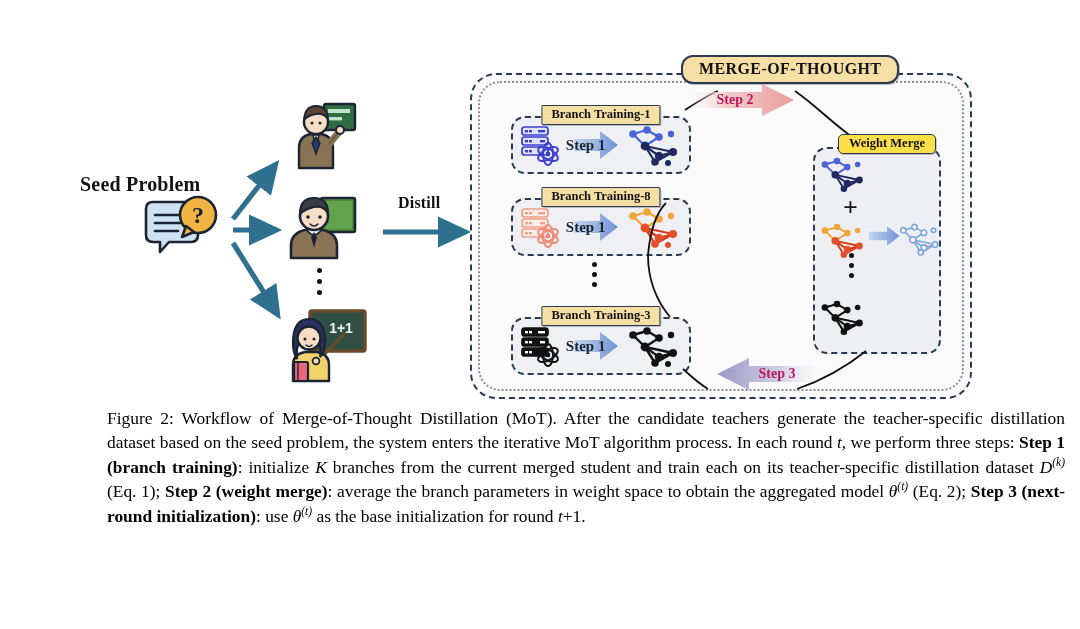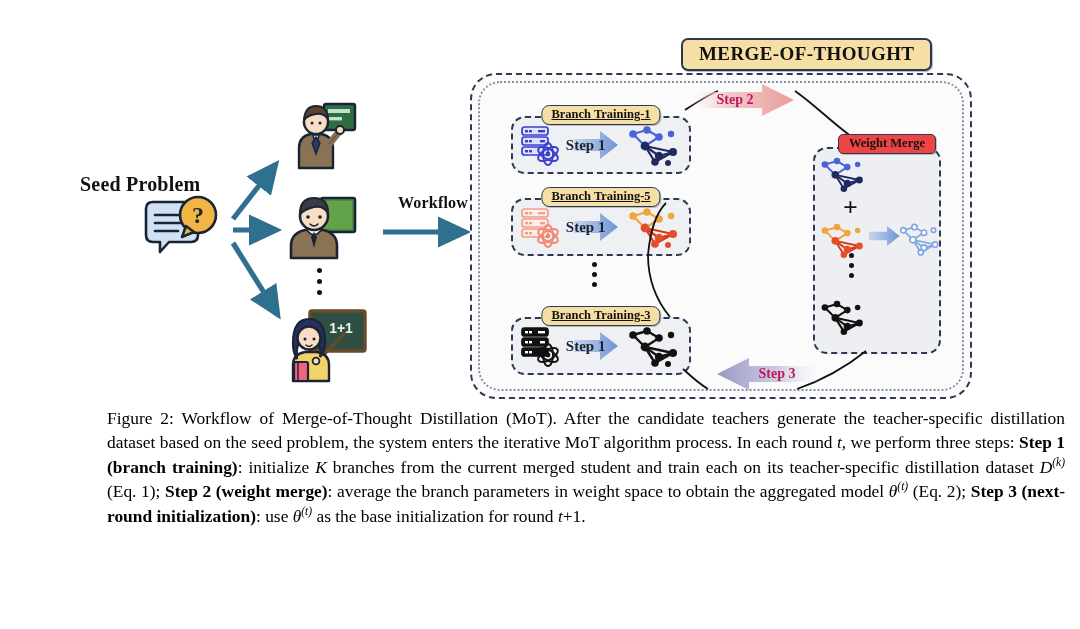--- a/index.html
+++ b/index.html
@@ -81,26 +81,26 @@
   #mot-container-inner {
     position: absolute;
     left: 6px; top: 6px; right: 6px; bottom: 6px;
     border: 2px dotted #2b3a52;
     border-radius: 22px;
     opacity: .55;
   }
 
   
   #mot-banner {
-    left: 681px; top: 38px;
+    left: 681px; top: 55px;
     padding: 3px 16px 4px 16px;
     background: #f6dfa4;
     border: 2px solid #2b3a52;
-    border-radius: 7px;
-    font-size: 19px;
+    border-radius: 12px;
+    font-size: 16px;
     letter-spacing: .4px;
     box-shadow: 1px 1px 0 rgba(0,0,0,.25);
     z-index: 30;
   }
 
   
   .branch-box {
     border: 2.3px dashed #2b3a52;
     border-radius: 14px;
     background: #eef0f4;
@@ -110,25 +110,24 @@
   #branch-3 { left: 511px; top: 317px; width: 176px; height: 54px; }
 
   .branch-tag {
     position: absolute;
     top: -13px; left: 50%;
     transform: translateX(-50%);
     white-space: nowrap;
     padding: 1px 9px 2px 9px;
     background: #f6dfa4;
     border: 1.6px solid #2b3a52;
-    border-radius: 8px;
+    border-radius: 1px;
     font-size: 12.5px;
     box-shadow: 1px 1px 0 rgba(0,0,0,.22);
     z-index: 6;
-    text-decoration: underline;
   }
 
   .branch-inner {
     position: absolute;
     inset: 0;
     display: flex;
     align-items: center;
     justify-content: space-between;
     padding: 0 6px;
     box-sizing: border-box;
@@ -148,21 +147,21 @@
   #weight-merge-box {
     left: 813px; top: 147px;
     width: 124px; height: 203px;
     border: 2.3px dashed #2b3a52;
     border-radius: 14px;
     background: #eeeff2;
   }
   #weight-merge-tag {
     left: 838px; top: 134px;
     padding: 1px 10px 2px 10px;
-    background: #ef4444;
+    background: #fde047;
     border: 1.6px solid #2b3a52;
     border-radius: 5px;
     font-size: 12.5px;
     white-space: nowrap;
     box-shadow: 1px 1px 0 rgba(0,0,0,.22);
     z-index: 20;
   }
   #merge-plus {
     left: 843px; top: 195px;
     font-size: 26px; font-weight: bold; color: #111;
@@ -310,21 +309,21 @@
     <circle cx="31" cy="34" r="1.5" fill="#1b2433"></circle>
     <path d="M23 40 q3 3 6 0" stroke="#1b2433" stroke-width="1.4" fill="none" stroke-linecap="round"></path>
 
     <rect x="11" y="57" width="14" height="19" rx="1.5" fill="#e9667d" stroke="#1b2433" stroke-width="2.2"></rect>
     <line x1="15" y1="57" x2="15" y2="76" stroke="#1b2433" stroke-width="1.4"></line>
 
     <path d="M40 58 l-6 -4" stroke="#f2d26b" stroke-width="6" stroke-linecap="round"></path>
     <circle cx="33" cy="56" r="3.4" fill="#f6ddc3" stroke="#1b2433" stroke-width="1.8"></circle>
   </svg>
 
-  <div class="abs bold-serif" id="distill-label">Workflow</div>
+  <div class="abs bold-serif" id="distill-label">Distill</div>
 
   <div class="abs" id="mot-container">
     <div id="mot-container-inner"></div>
   </div>
 
   <svg class="abs" id="connectors" viewBox="0 0 510 345">
 
     <path d="M215 55 C 232 44, 238 40, 248 36" stroke="#111" stroke-width="1.8" fill="none"></path>
 
     <path d="M325 36 C 345 50, 360 66, 382 82" stroke="#111" stroke-width="1.8" fill="none"></path>
@@ -404,21 +403,21 @@
         <circle cx="20" cy="24" r="4.4" fill="#1f2a60"></circle>
         <circle cx="34" cy="34" r="4.2" fill="#1f2a60"></circle>
         <circle cx="48" cy="30" r="4.0" fill="#1f2a60"></circle>
         <circle cx="30" cy="40" r="3.8" fill="#1f2a60"></circle>
         <circle cx="43" cy="41" r="3.0" fill="#1f2a60"></circle>
       </svg>
     </div>
   </div>
 
   <div class="abs branch-box" id="branch-2">
-    <div class="branch-tag bold-serif">Branch Training-5</div>
+    <div class="branch-tag bold-serif">Branch Training-8</div>
     <div class="branch-inner">
       <svg width="46" height="44" viewBox="0 0 46 44">
         <g stroke="#f0a08a" stroke-width="1.7" fill="#fdeee8">
           <rect x="3" y="4" width="26" height="8" rx="2.6"></rect>
           <rect x="3" y="14" width="26" height="8" rx="2.6"></rect>
           <rect x="3" y="24" width="26" height="8" rx="2.6"></rect>
         </g>
         <g fill="#f0a08a">
           <rect x="6" y="7" width="3" height="2.4"></rect>
             <rect x="10" y="7" width="3" height="2.4"></rect>

